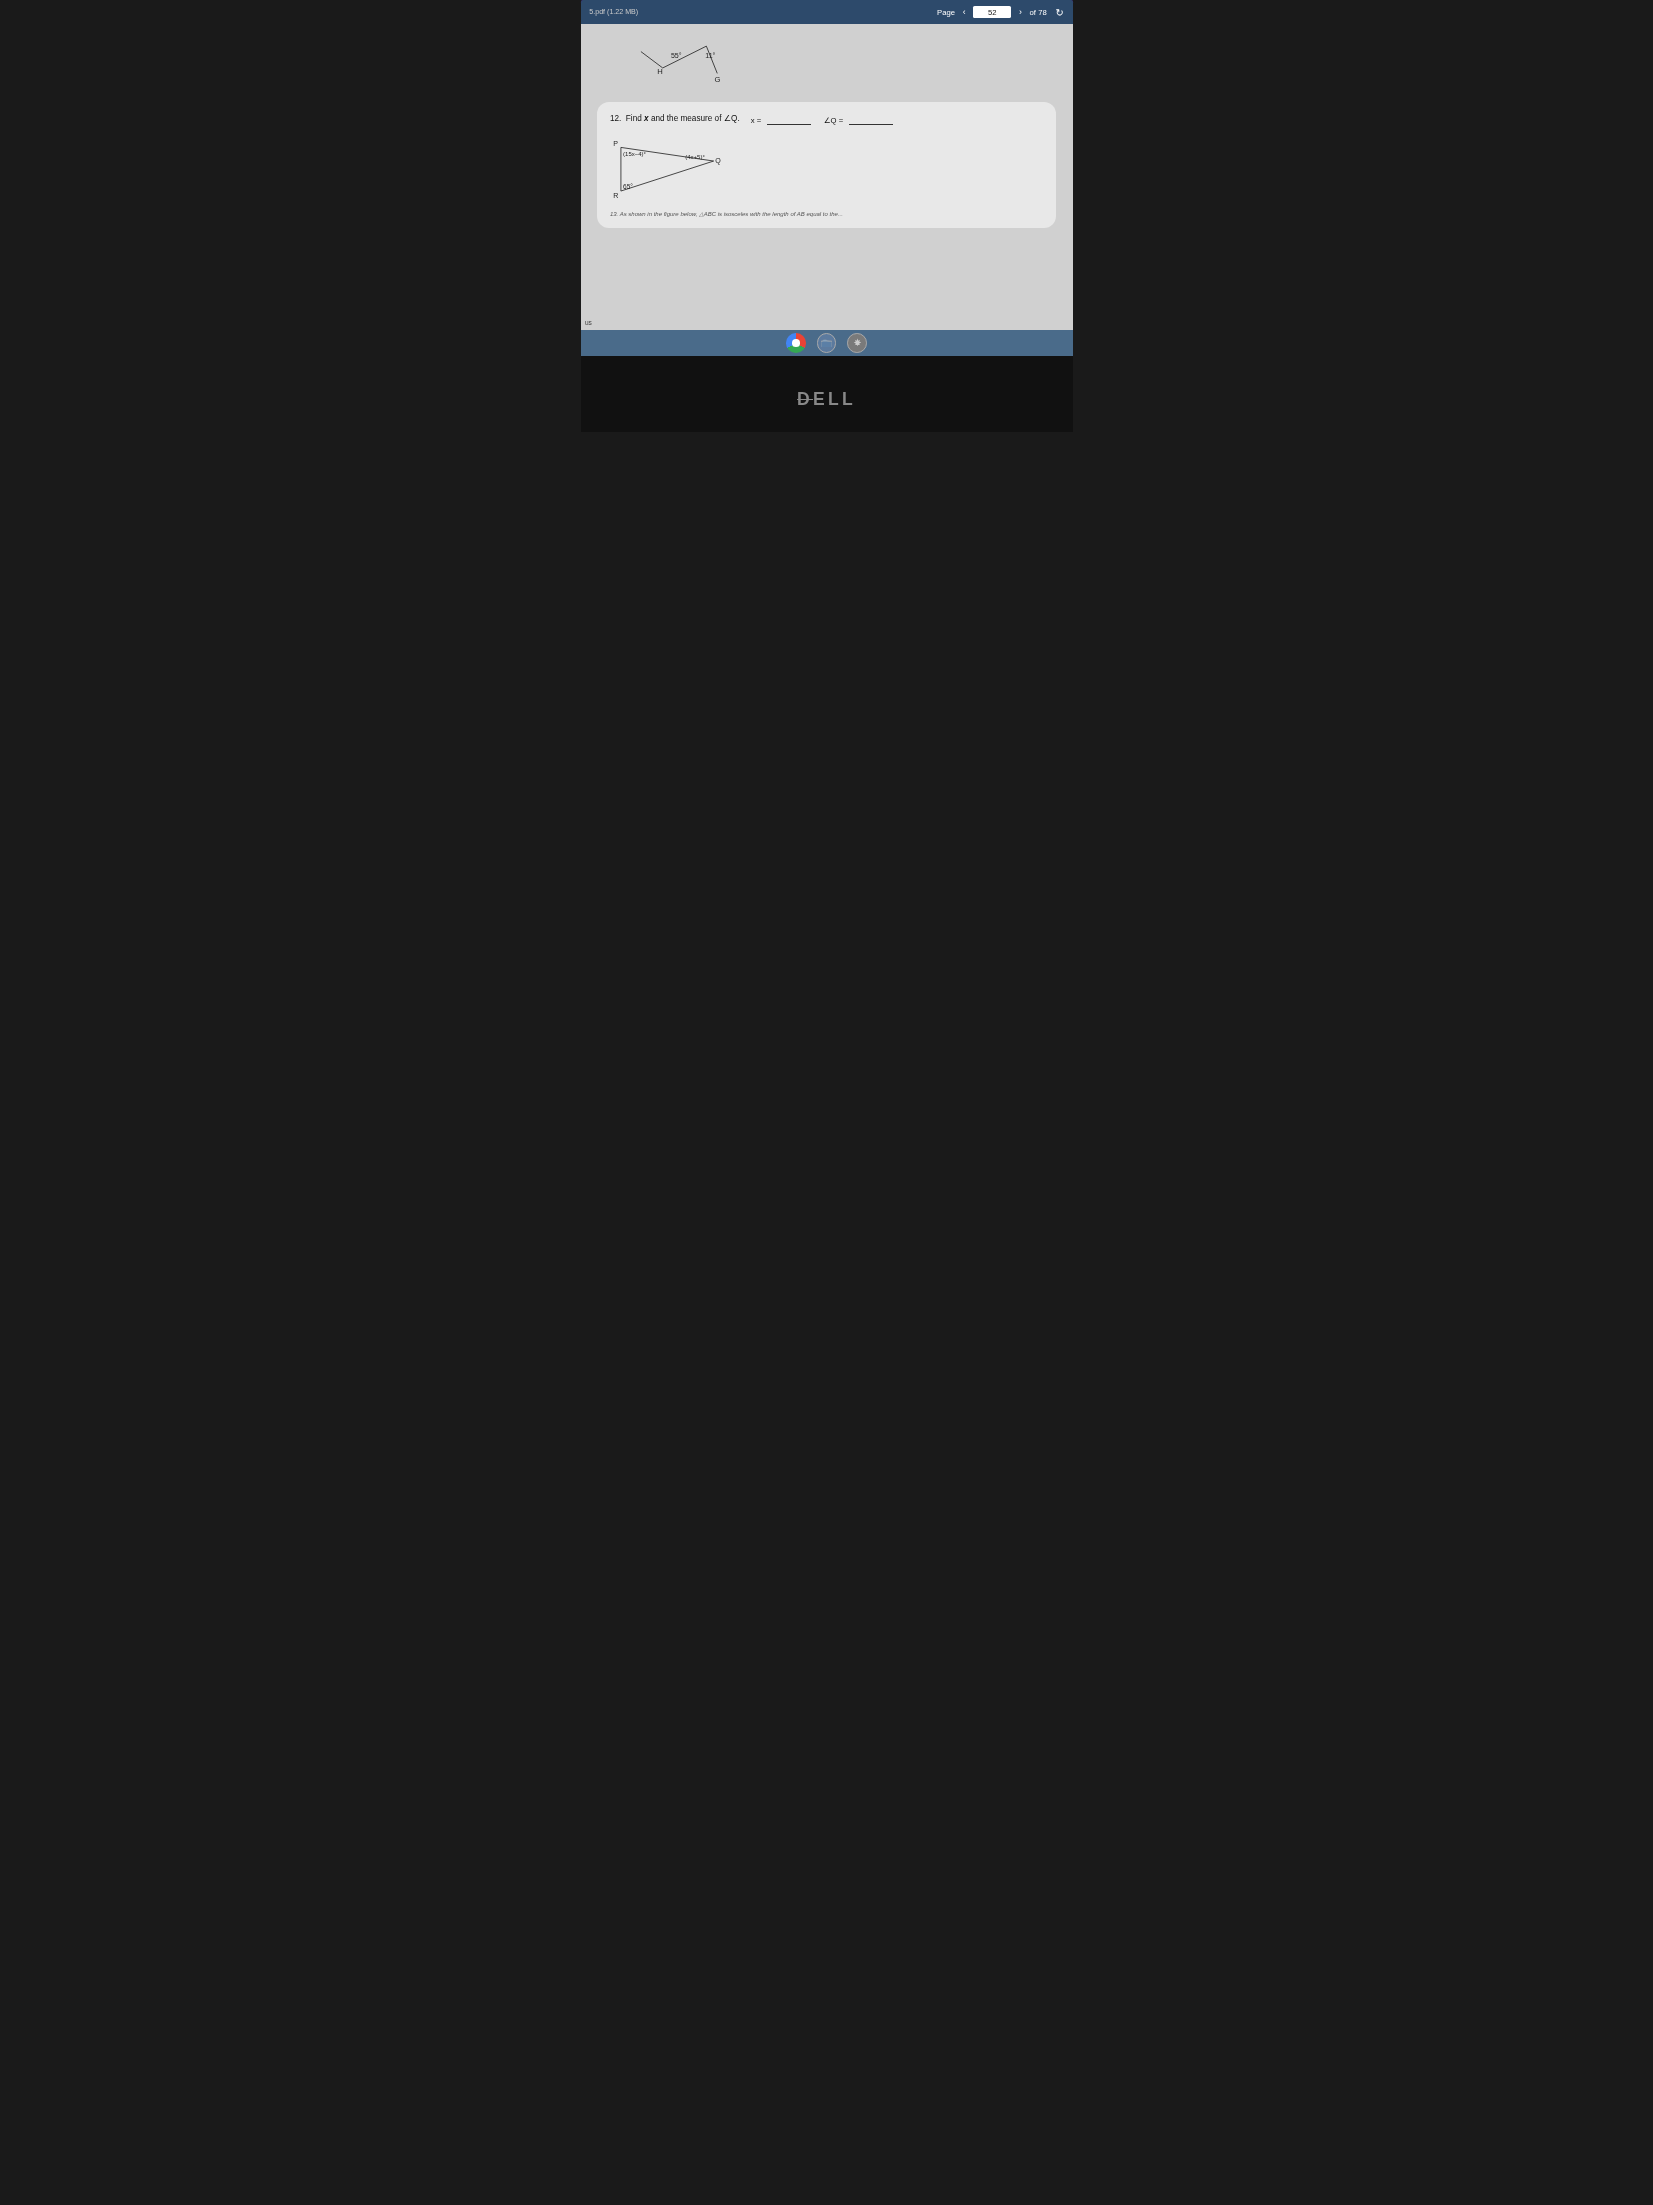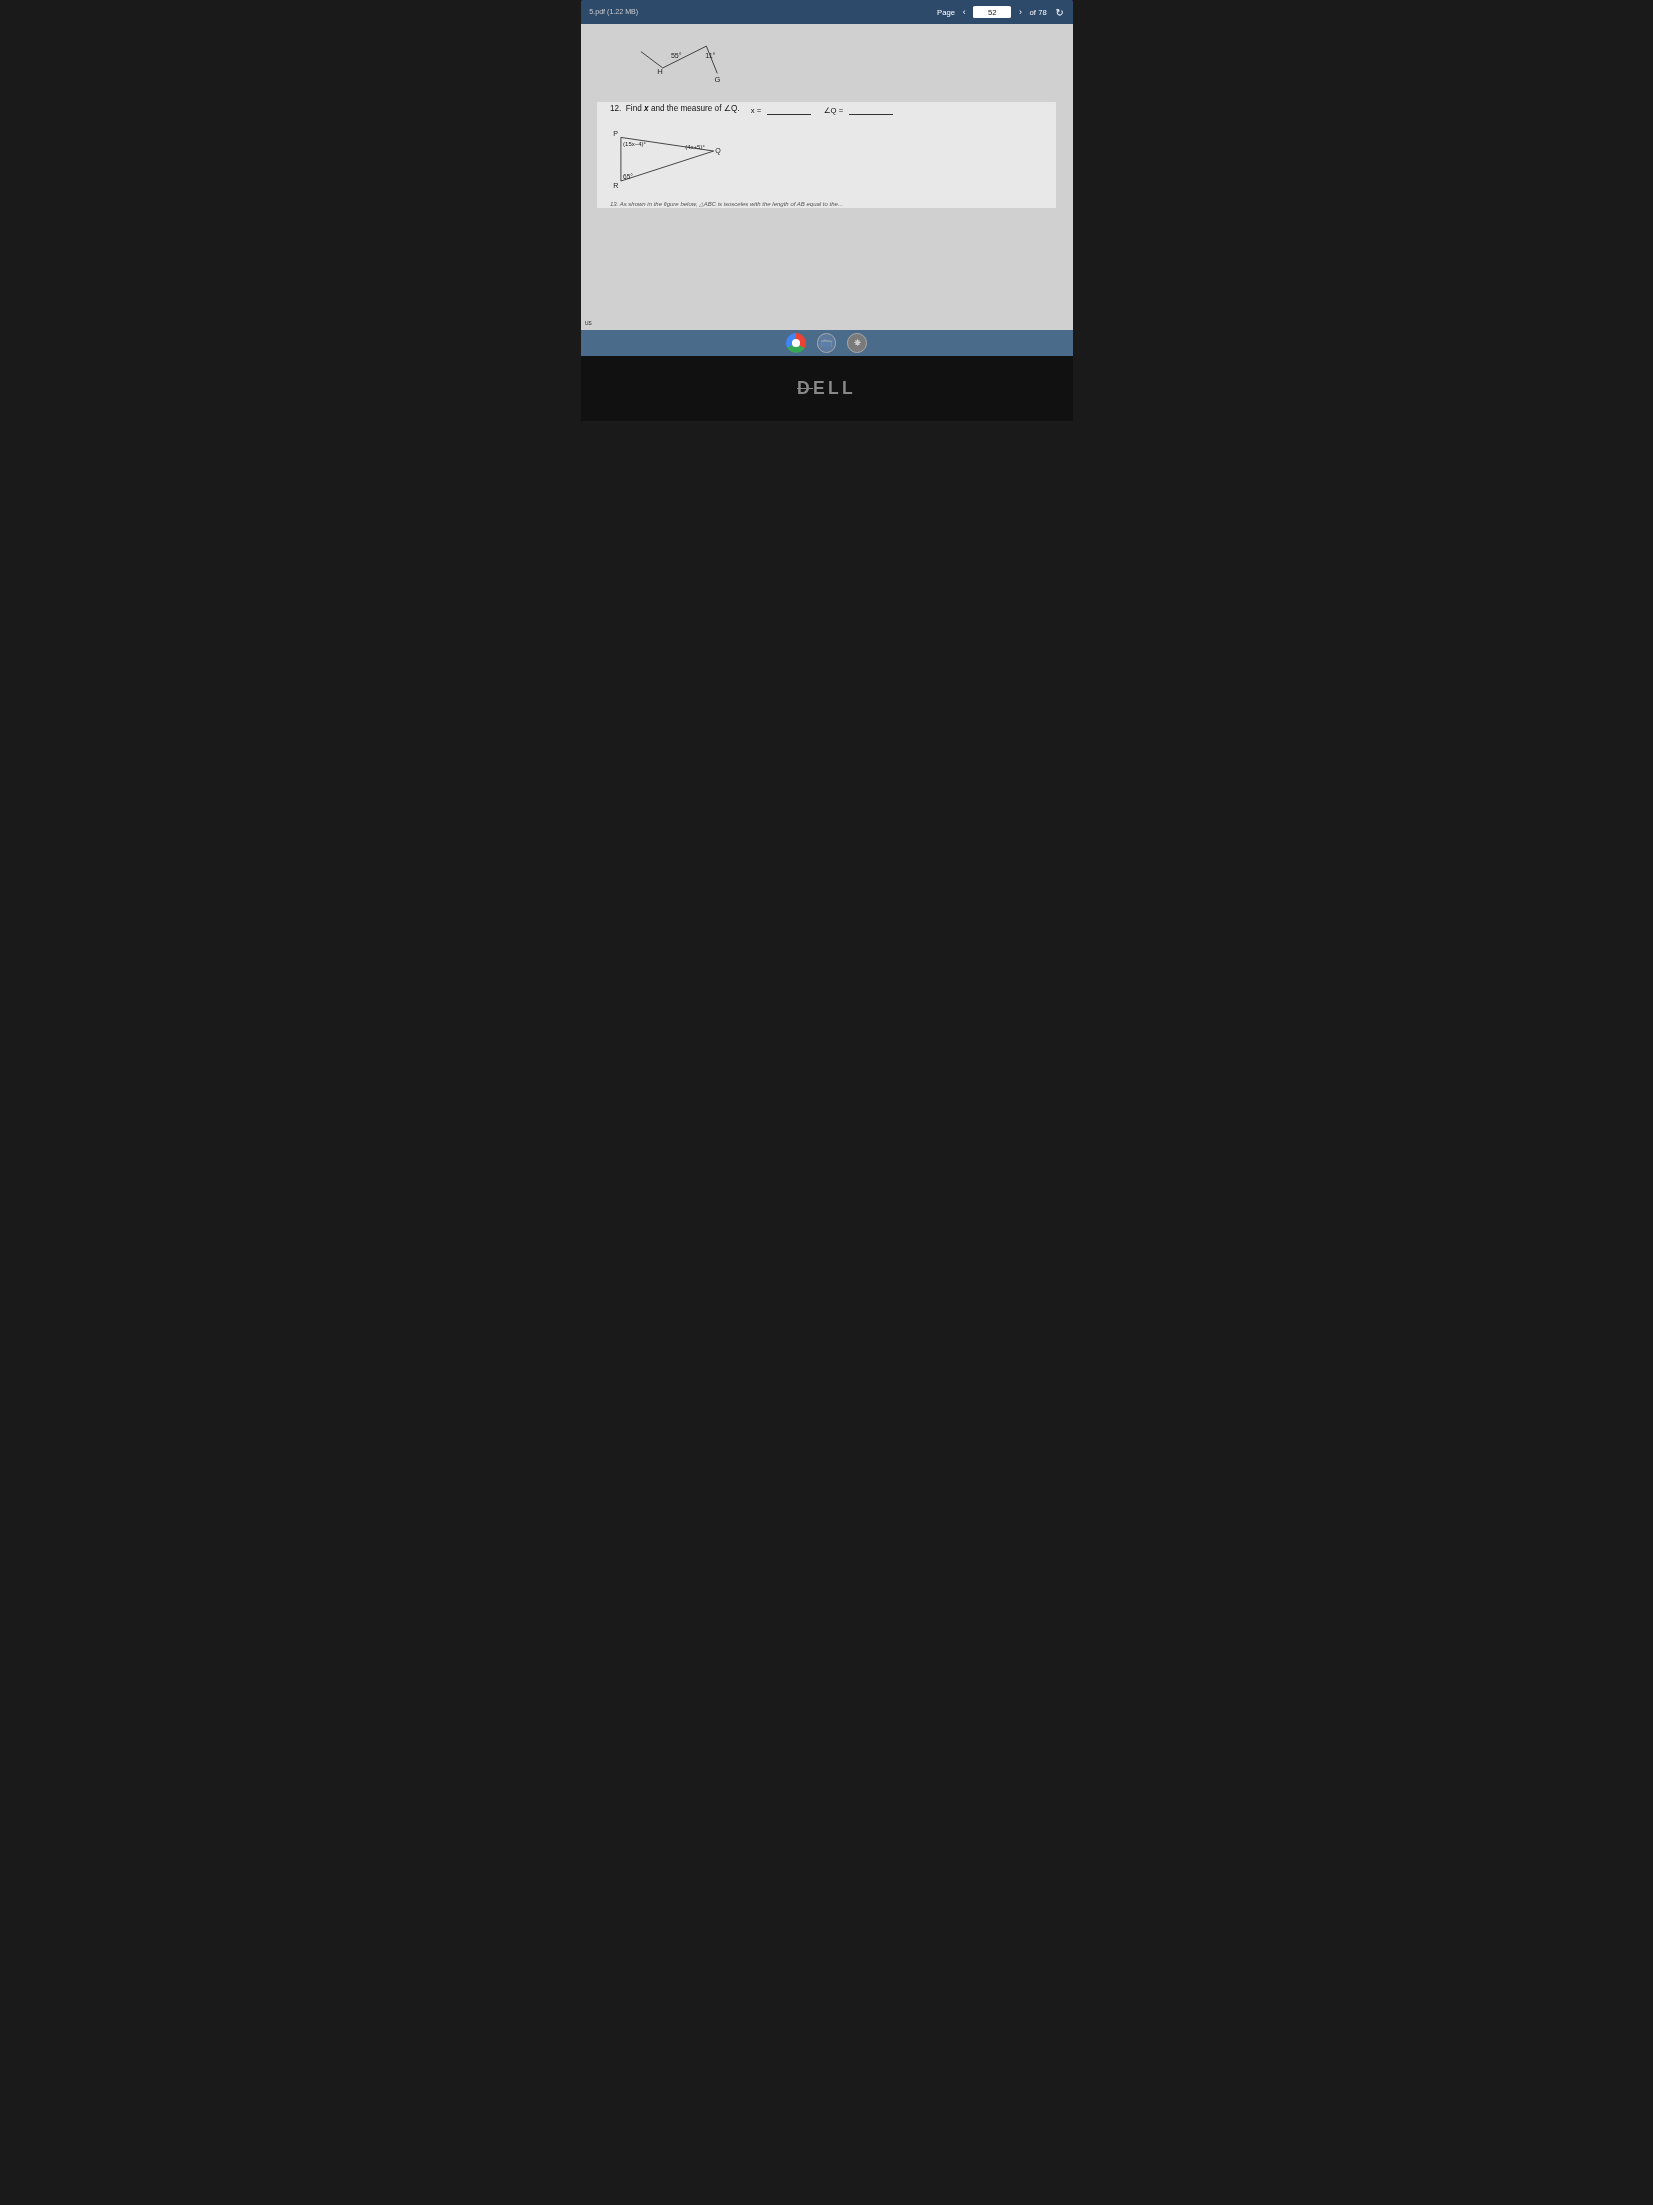--- a/index.html
+++ b/index.html
@@ -95,22 +95,22 @@
       background: #d0d0d0;
       flex: 1;
       padding: 11px 16.4px 11px 16.4px;
       min-height: 306px;
       position: relative;
     }
 
     
     .problem-section {
       background: #e8e8e8;
-      padding: 1px 13px;
-      border-radius: 1px;
+      padding: 11px 13px;
+      border-radius: 12px;
       position: relative;
       margin-top: 12px;
     }
 
     
     .top-figure {
       position: relative;
       height: 55px;
       margin-bottom: 5.5px;
       margin-left: 33px;
@@ -234,21 +234,21 @@
     }
 
     
     .dell-area {
       background: #111;
       width: 100%;
       max-width: 492px;
       display: flex;
       align-items: center;
       justify-content: center;
-      padding: 22px 0 22px;
+      padding: 33px 0 22px;
     }
 
     .dell-logo {
       color: #888;
       font-size: 17.5px;
       font-weight: bold;
       letter-spacing: 3.3px;
       font-family: 'Arial Black', Arial, sans-serif;
     }
 

